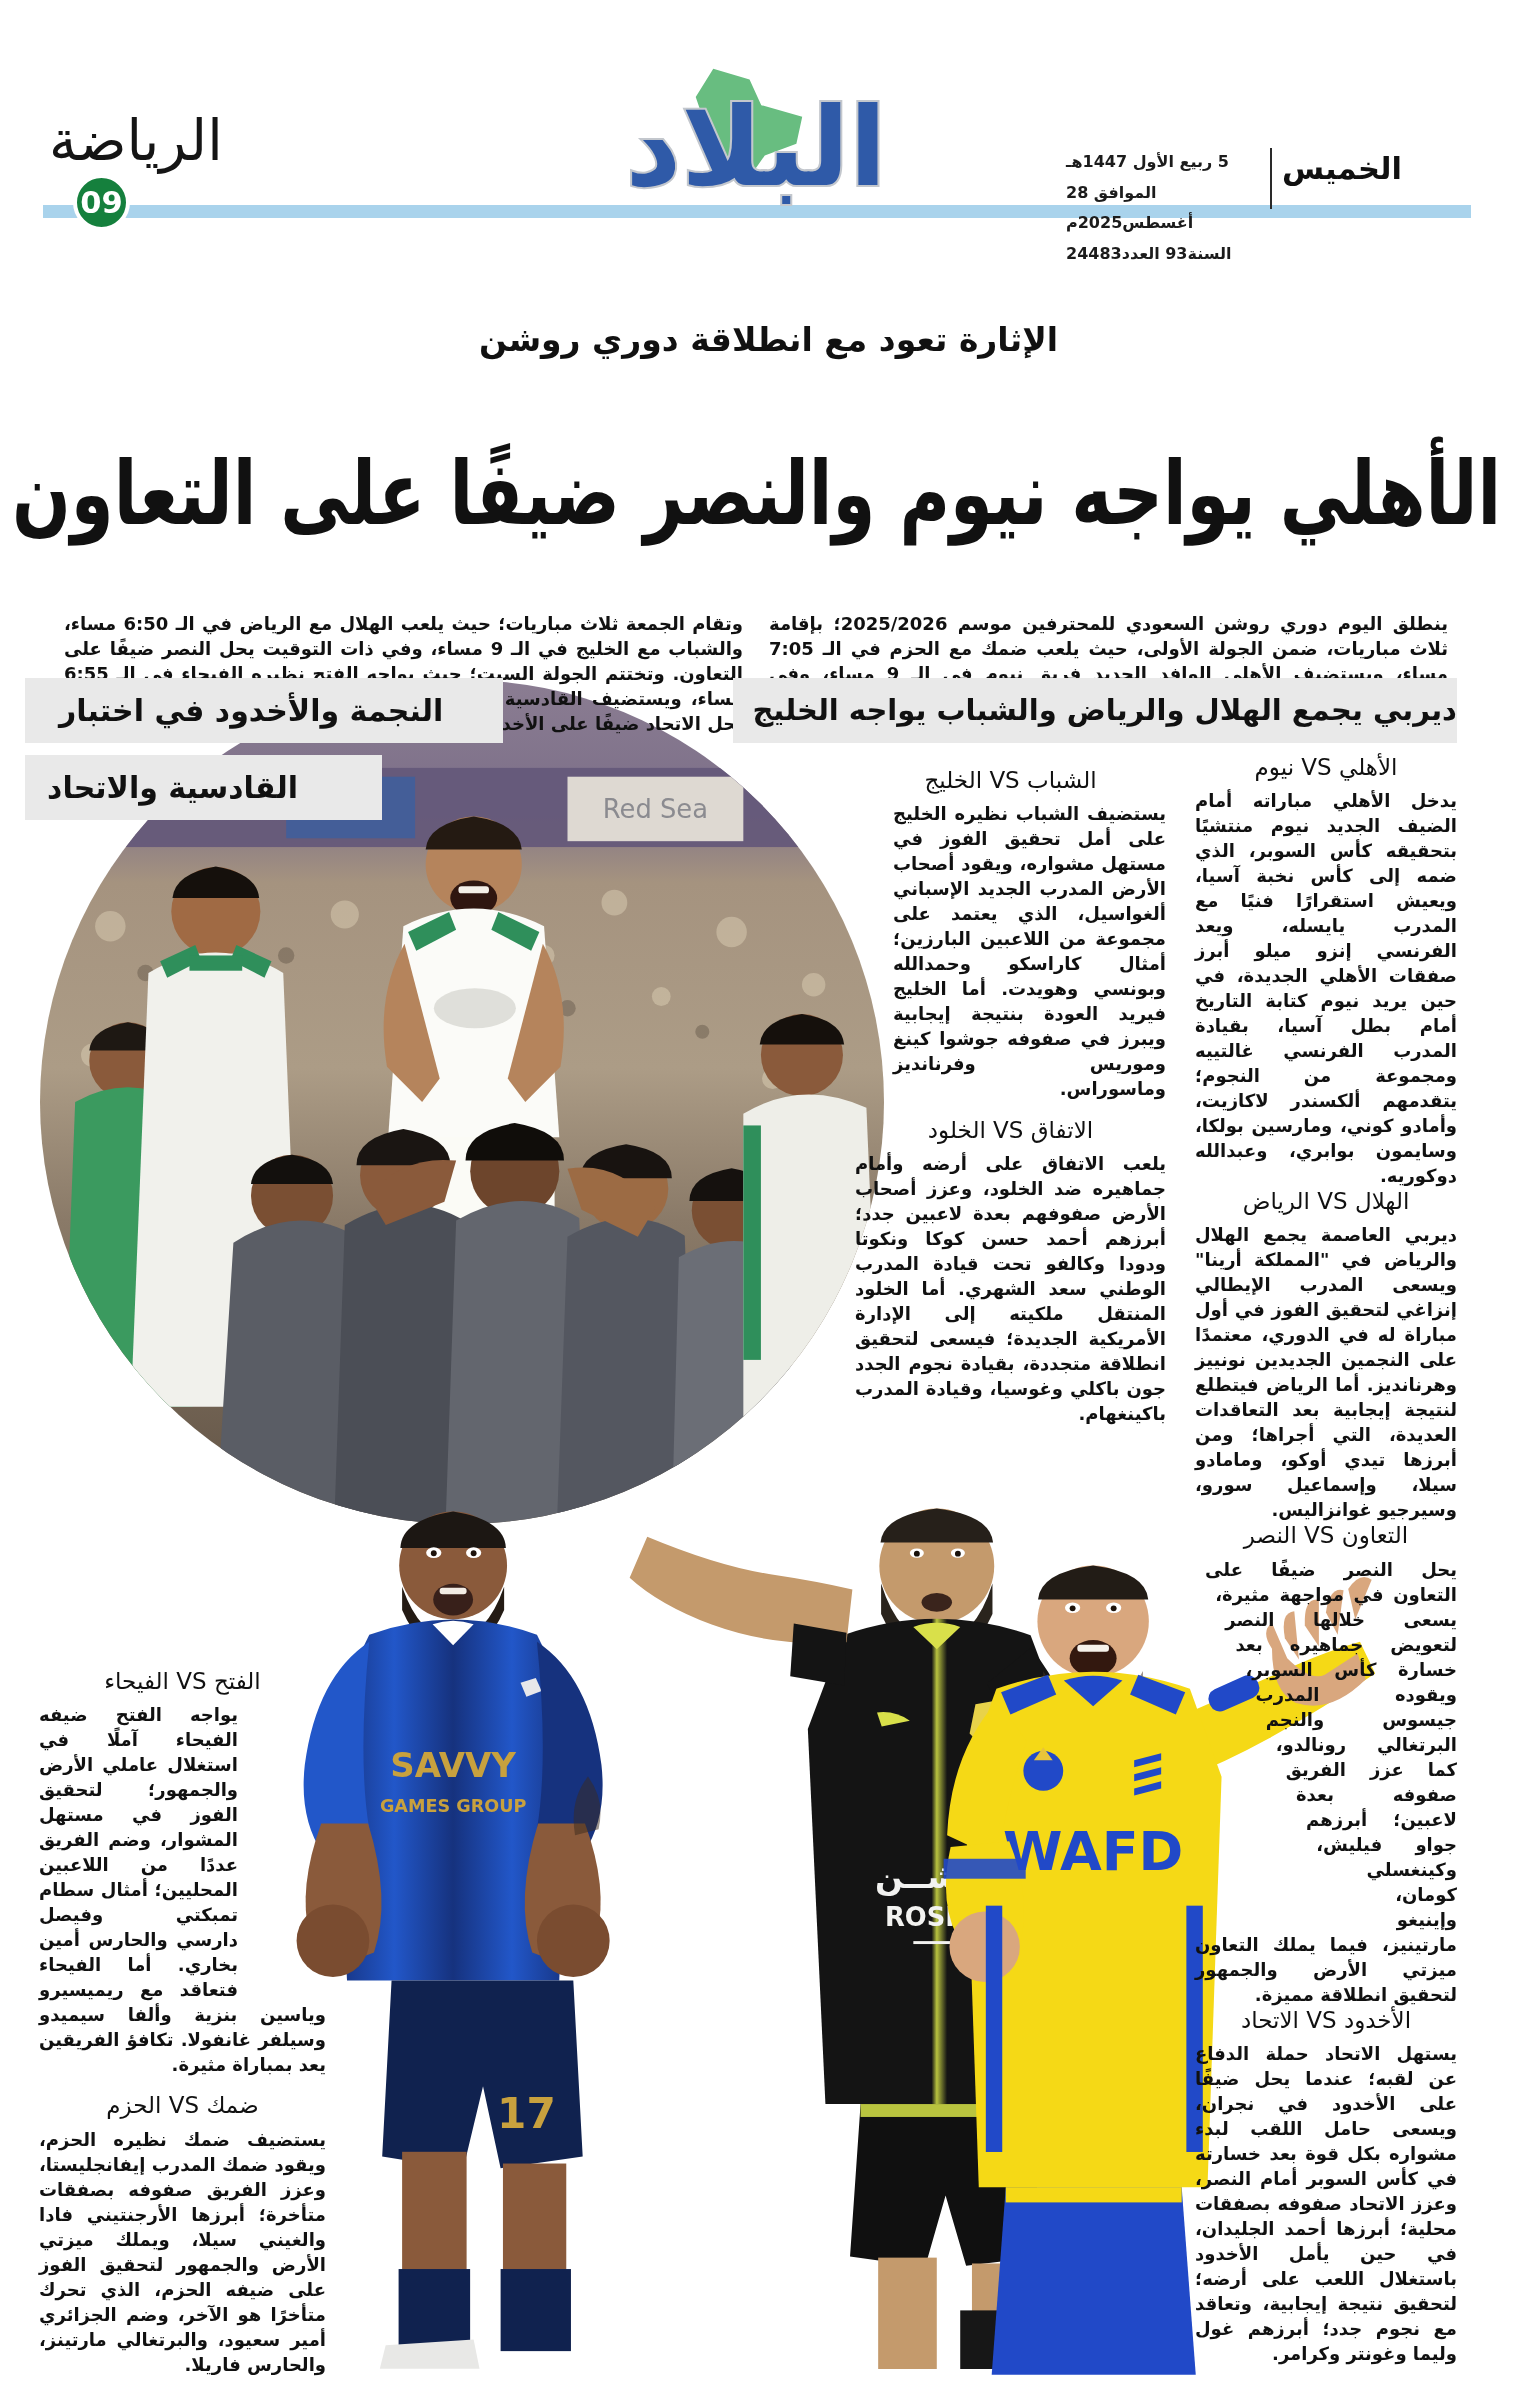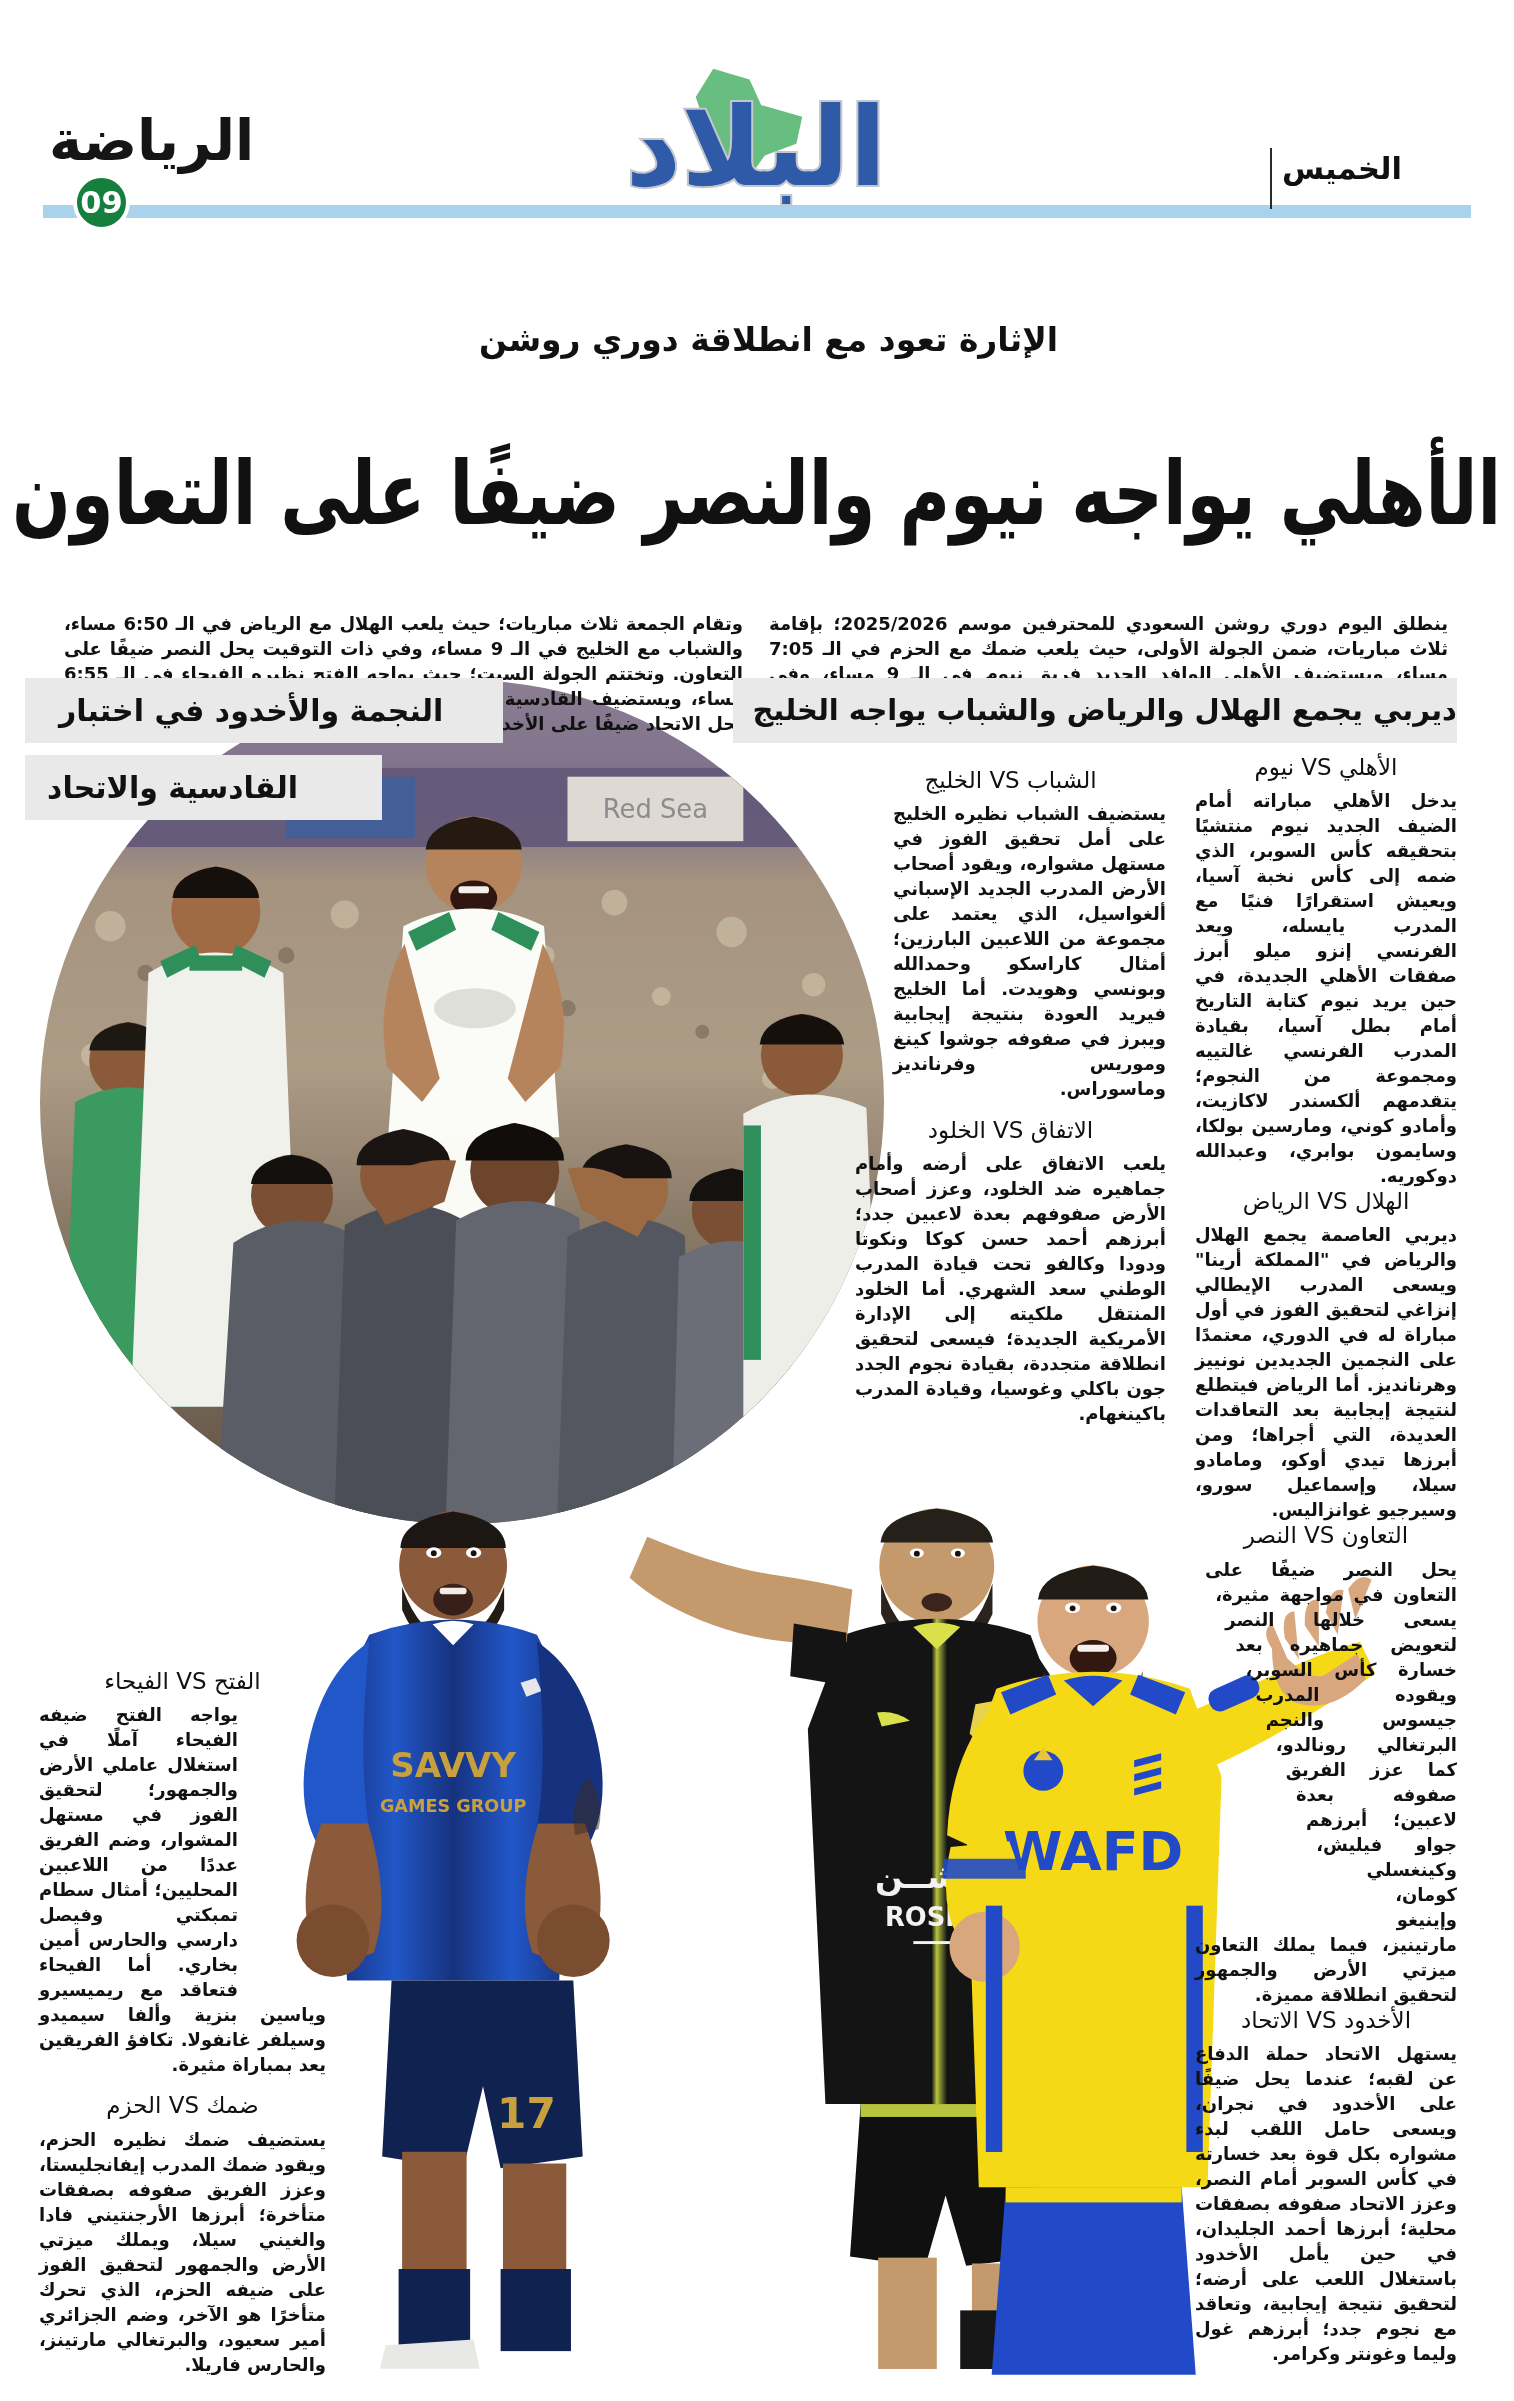--- a/index.html
+++ b/index.html
@@ -2,21 +2,21 @@
 <html lang="ar" dir="rtl" style="font-size:9.4px"><head>
 <meta charset="utf-8">
 <style>
   html,body{margin:0;padding:0;background:#f2f2f2;}
   .page{position:relative;width:1515px;height:2401px;background:#ffffff;overflow:hidden;
         font-family:"DejaVu Sans",sans-serif;direction:rtl;color:#111;}
   .abs{position:absolute;}
 
   
   .band{left:44px;top:205px;width:1428px;height:13px;background:#a9d3ec;}
-  .section-title{left:50px;top:108px;font-size:56px;font-weight:bold;color:#151515;letter-spacing:-1.2px;}
+  .section-title{left:50px;top:108px;font-size:56px;font-weight:normal;color:#151515;letter-spacing:-1.2px;}
   .page-circle{left:74px;top:174px;width:57px;height:57px;border-radius:50%;
                background:#15803d;border:4.1px solid #ffffff;box-sizing:border-box;
                color:#fff;font-size:30.5px;font-weight:bold;text-align:center;line-height:49px;}
   .logo-wrap{left:626px;top:63px;width:262px;height:151px;}
   .day{left:1283px;top:151px;font-size:30.5px;font-weight:bold;}
   .day-divider{left:1271px;top:148px;width:1.8px;height:61px;background:#2a2a2a;}
   .date-block{left:1067px;top:147px;width:199px;text-align:left;font-size:16px;font-weight:bold;line-height:30.5px;color:#1c1c1c;}
 
   
   .kicker{left:12px;top:320px;width:1515px;text-align:center;font-size:33px;font-weight:bold;}
@@ -66,20 +66,24 @@
 
   <div class="abs logo-wrap">
     <svg width="262" height="151" viewBox="0 0 446 258">
       <polygon points="150,10 212,28 232,72 302,92 292,138 238,158 205,205 163,188 142,122 120,58" fill="#68bd80"></polygon>
       <text x="223" y="208" text-anchor="middle" font-size="186" font-weight="bold" fill="#2f5aa8" stroke="#c3c7cd" stroke-width="7" paint-order="stroke" font-family="DejaVu Sans, sans-serif">البلاد</text>
     </svg>
   </div>
 
   <div class="abs day">الخميس</div>
   <div class="abs day-divider"></div>
+  <div class="abs date-block">
+    <div>5 ربيع الأول 1447هـ الموافق 28 أغسطس2025م</div>
+    <div>السنة93 العدد24483</div>
+  </div>
 
   <div class="abs kicker">الإثارة تعود مع انطلاقة دوري روشن</div>
   <div class="abs headline">الأهلي يواجه نيوم والنصر ضيفًا على التعاون</div>
 
   <div class="abs intro">
     <div class="col">
       <p>ينطلق اليوم دوري روشن السعودي للمحترفين موسم 2025/2026؛ بإقامة ثلاث مباريات، ضمن الجولة الأولى، حيث يلعب ضمك مع الحزم في الـ 7:05 مساء، ويستضيف الأهلي الوافد الجديد فريق نيوم في الـ 9 مساء، وفي التوقيت ذاته يلعب الاتفاق مع الخلود.</p>
     </div>
     <div class="col">
       <p>وتقام الجمعة ثلاث مباريات؛ حيث يلعب الهلال مع الرياض في الـ 6:50 مساء، والشباب مع الخليج في الـ 9 مساء، وفي ذات التوقيت يحل النصر ضيفًا على التعاون. وتختتم الجولة السبت؛ حيث يواجه الفتح نظيره الفيحاء في الـ 6:55 مساء، ويستضيف القادسية فريق النجمة في الـ 9 مساء، وفي التوقيت ذاته يحل الاتحاد ضيفًا على الأخدود.</p>

